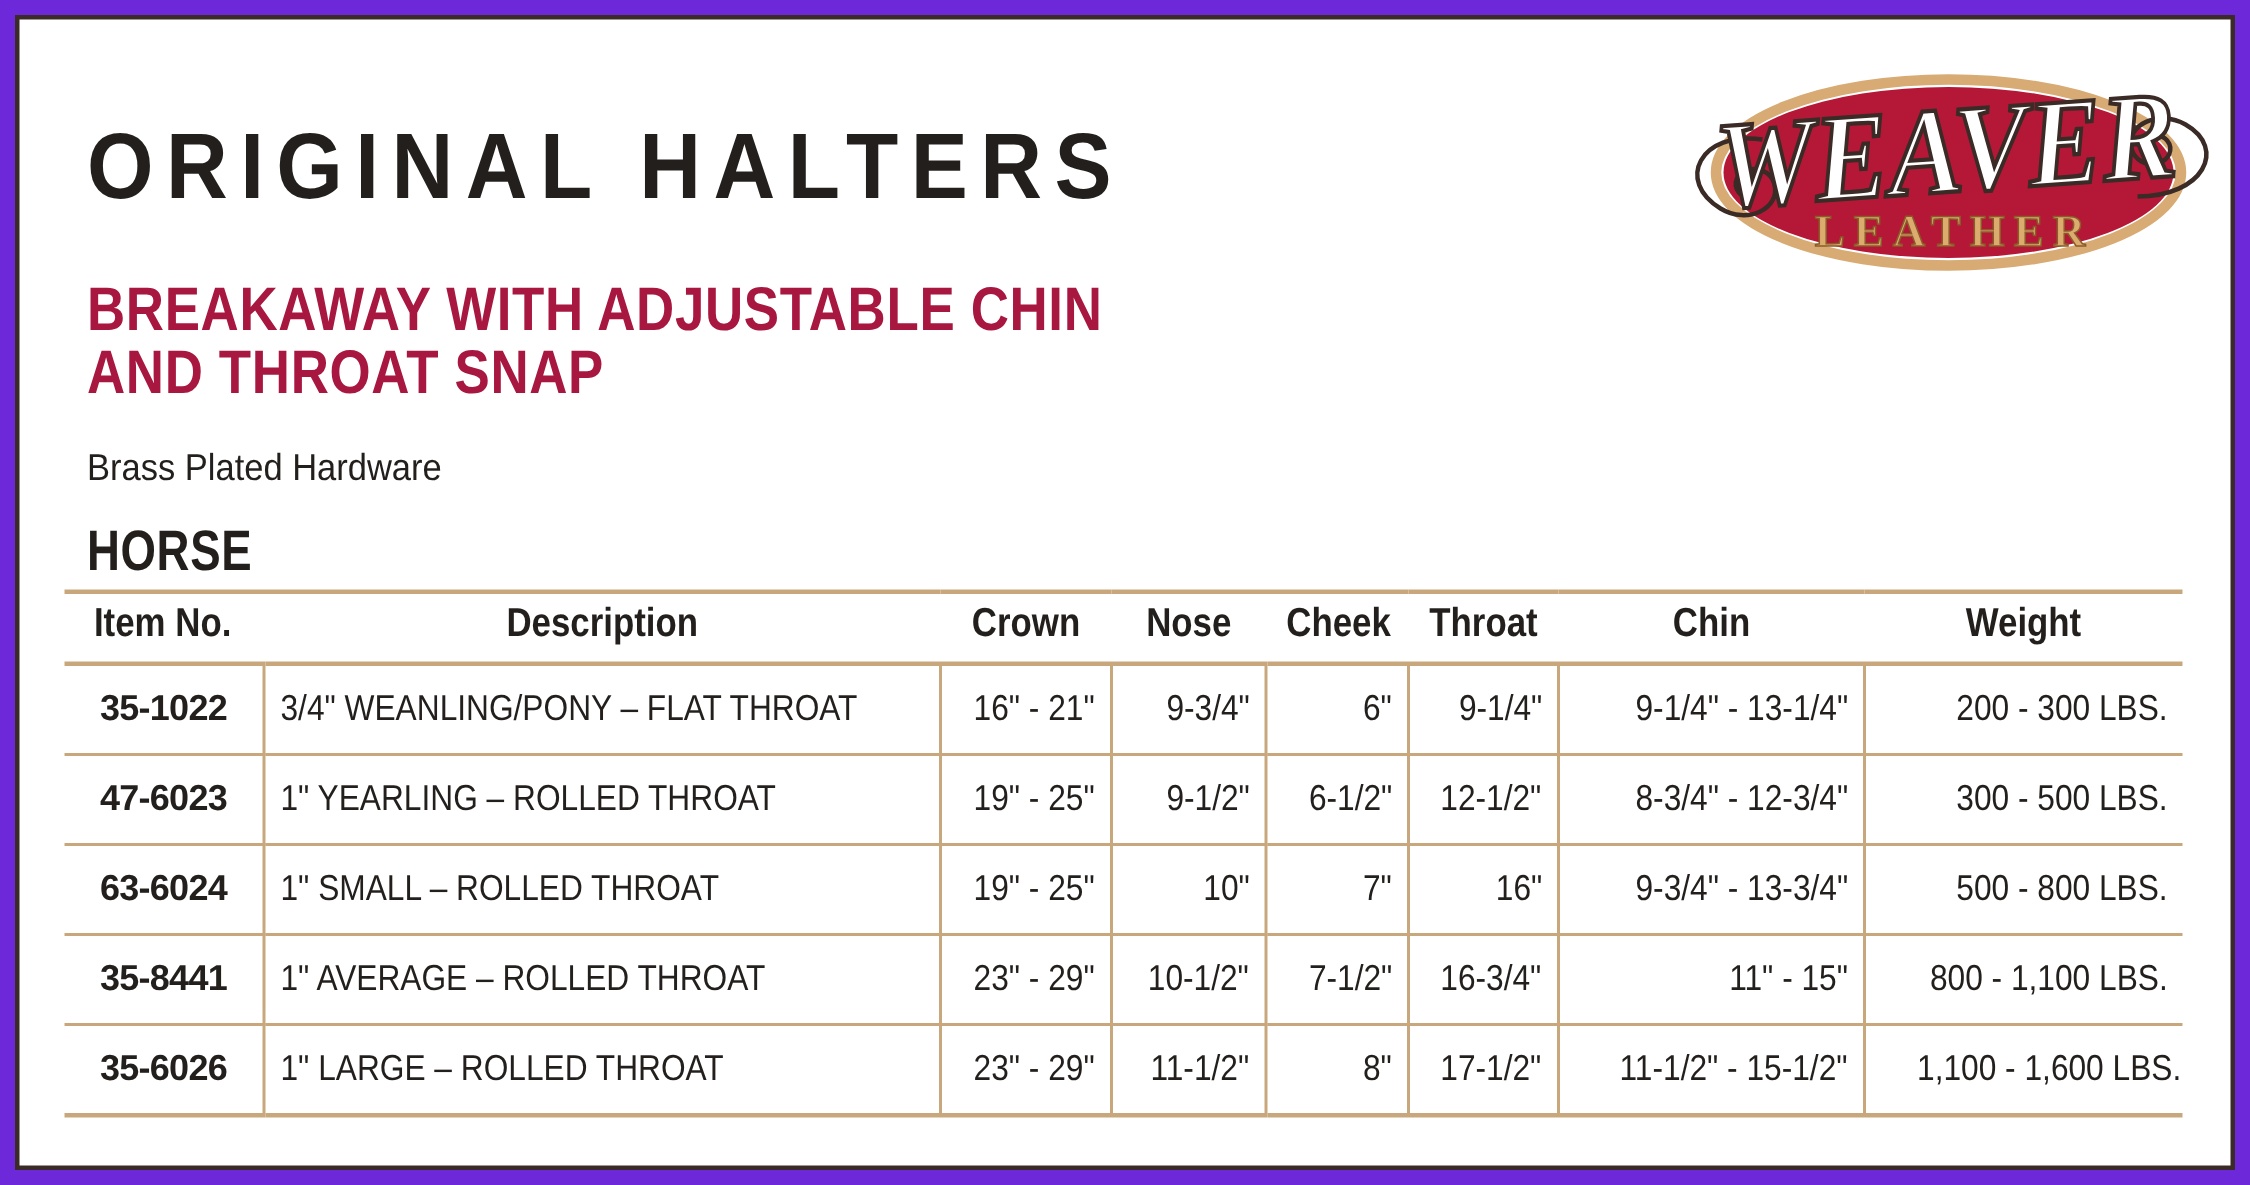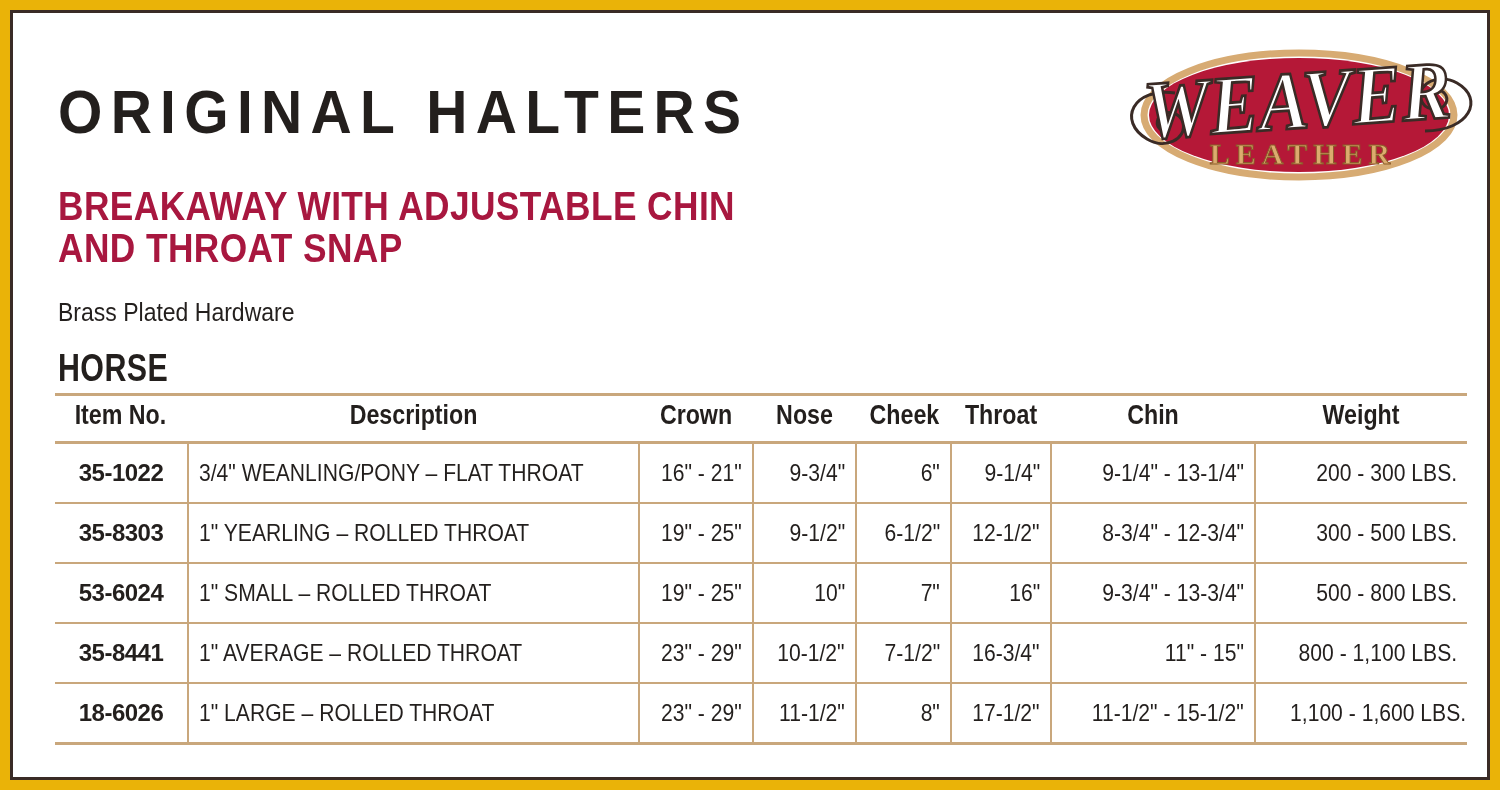--- a/index.html
+++ b/index.html
@@ -7,21 +7,21 @@
     padding: 0;
     background: #ffffff;
   }
   body {
     font-family: "Liberation Sans", sans-serif;
   }
   #page {
     position: relative;
     width: 1500px;
     height: 790px;
-    background: #eab308;
+    background: #6d28d9;
     box-sizing: border-box;
     overflow: hidden;
   }
   .frame {
     position: absolute;
     left: 10px;
     top: 10px;
     width: 1480px;
     height: 770px;
     border: 3px solid #3a2b26;
@@ -90,21 +90,21 @@
     position: absolute;
     left: 1100px;
     top: 22px;
     width: 380px;
     height: 165px;
   }
 
   
   .table-wrap {
     position: absolute;
-    left: 42px;
+    left: 30px;
     top: 380px;
     width: 1412px;
   }
   table.sizes {
     border-collapse: collapse;
     width: 1412px;
     table-layout: fixed;
   }
   table.sizes col.c-item    { width: 133px; }
   table.sizes col.c-desc    { width: 451px; }
@@ -233,51 +233,51 @@
             <td class="cell-item">35-1022</td>
             <td class="cell-desc"><span>3/4" WEANLING/PONY – FLAT THROAT</span></td>
             <td class="cell-num"><span>16" - 21"</span></td>
             <td class="cell-num"><span>9-3/4"</span></td>
             <td class="cell-num"><span>6"</span></td>
             <td class="cell-num"><span>9-1/4"</span></td>
             <td class="cell-num"><span>9-1/4" - 13-1/4"</span></td>
             <td class="cell-weight"><span>200 - 300 LBS.</span></td>
           </tr>
           <tr>
-            <td class="cell-item">35-8303</td>
+            <td class="cell-item">47-6023</td>
             <td class="cell-desc"><span>1" YEARLING – ROLLED THROAT</span></td>
             <td class="cell-num"><span>19" - 25"</span></td>
             <td class="cell-num"><span>9-1/2"</span></td>
             <td class="cell-num"><span>6-1/2"</span></td>
             <td class="cell-num"><span>12-1/2"</span></td>
             <td class="cell-num"><span>8-3/4" - 12-3/4"</span></td>
             <td class="cell-weight"><span>300 - 500 LBS.</span></td>
           </tr>
           <tr>
-            <td class="cell-item">53-6024</td>
+            <td class="cell-item">63-6024</td>
             <td class="cell-desc"><span>1" SMALL – ROLLED THROAT</span></td>
             <td class="cell-num"><span>19" - 25"</span></td>
             <td class="cell-num"><span>10"</span></td>
             <td class="cell-num"><span>7"</span></td>
             <td class="cell-num"><span>16"</span></td>
             <td class="cell-num"><span>9-3/4" - 13-3/4"</span></td>
             <td class="cell-weight"><span>500 - 800 LBS.</span></td>
           </tr>
           <tr>
             <td class="cell-item">35-8441</td>
             <td class="cell-desc"><span>1" AVERAGE – ROLLED THROAT</span></td>
             <td class="cell-num"><span>23" - 29"</span></td>
             <td class="cell-num"><span>10-1/2"</span></td>
             <td class="cell-num"><span>7-1/2"</span></td>
             <td class="cell-num"><span>16-3/4"</span></td>
             <td class="cell-num"><span>11" - 15"</span></td>
             <td class="cell-weight"><span>800 - 1,100 LBS.</span></td>
           </tr>
           <tr>
-            <td class="cell-item">18-6026</td>
+            <td class="cell-item">35-6026</td>
             <td class="cell-desc"><span>1" LARGE – ROLLED THROAT</span></td>
             <td class="cell-num"><span>23" - 29"</span></td>
             <td class="cell-num"><span>11-1/2"</span></td>
             <td class="cell-num"><span>8"</span></td>
             <td class="cell-num"><span>17-1/2"</span></td>
             <td class="cell-num"><span>11-1/2" - 15-1/2"</span></td>
             <td class="cell-weight"><span>1,100 - 1,600 LBS.</span></td>
           </tr>
         </tbody>
       </table>

